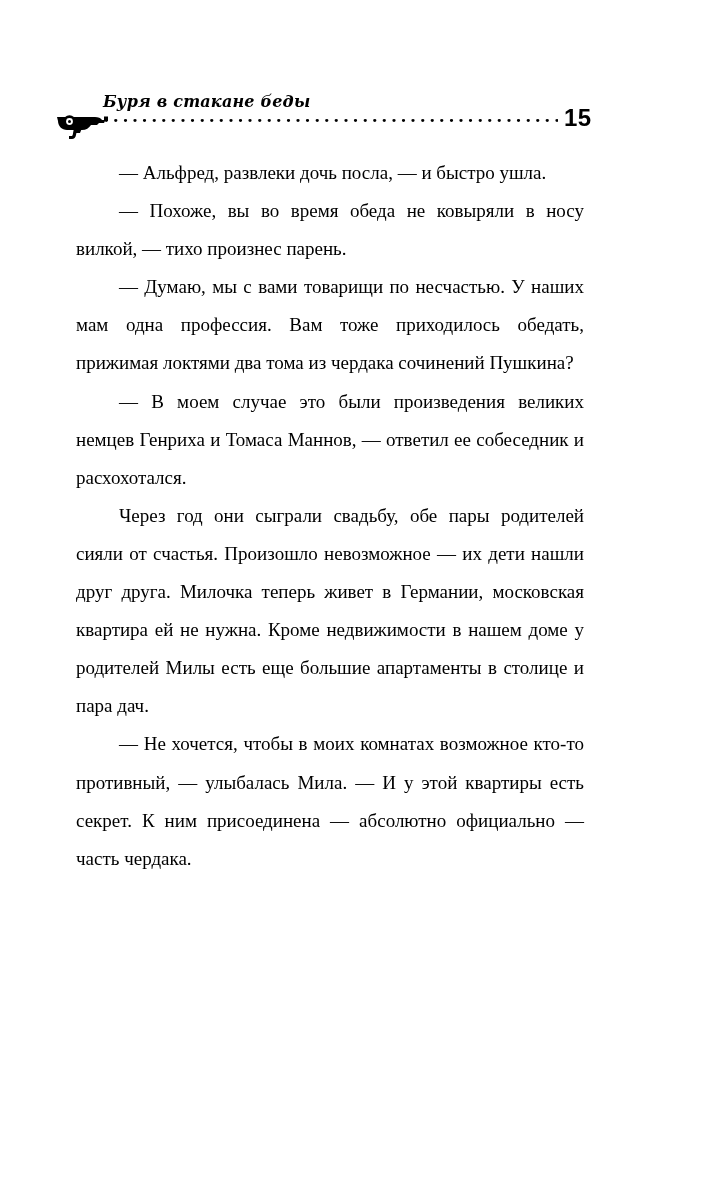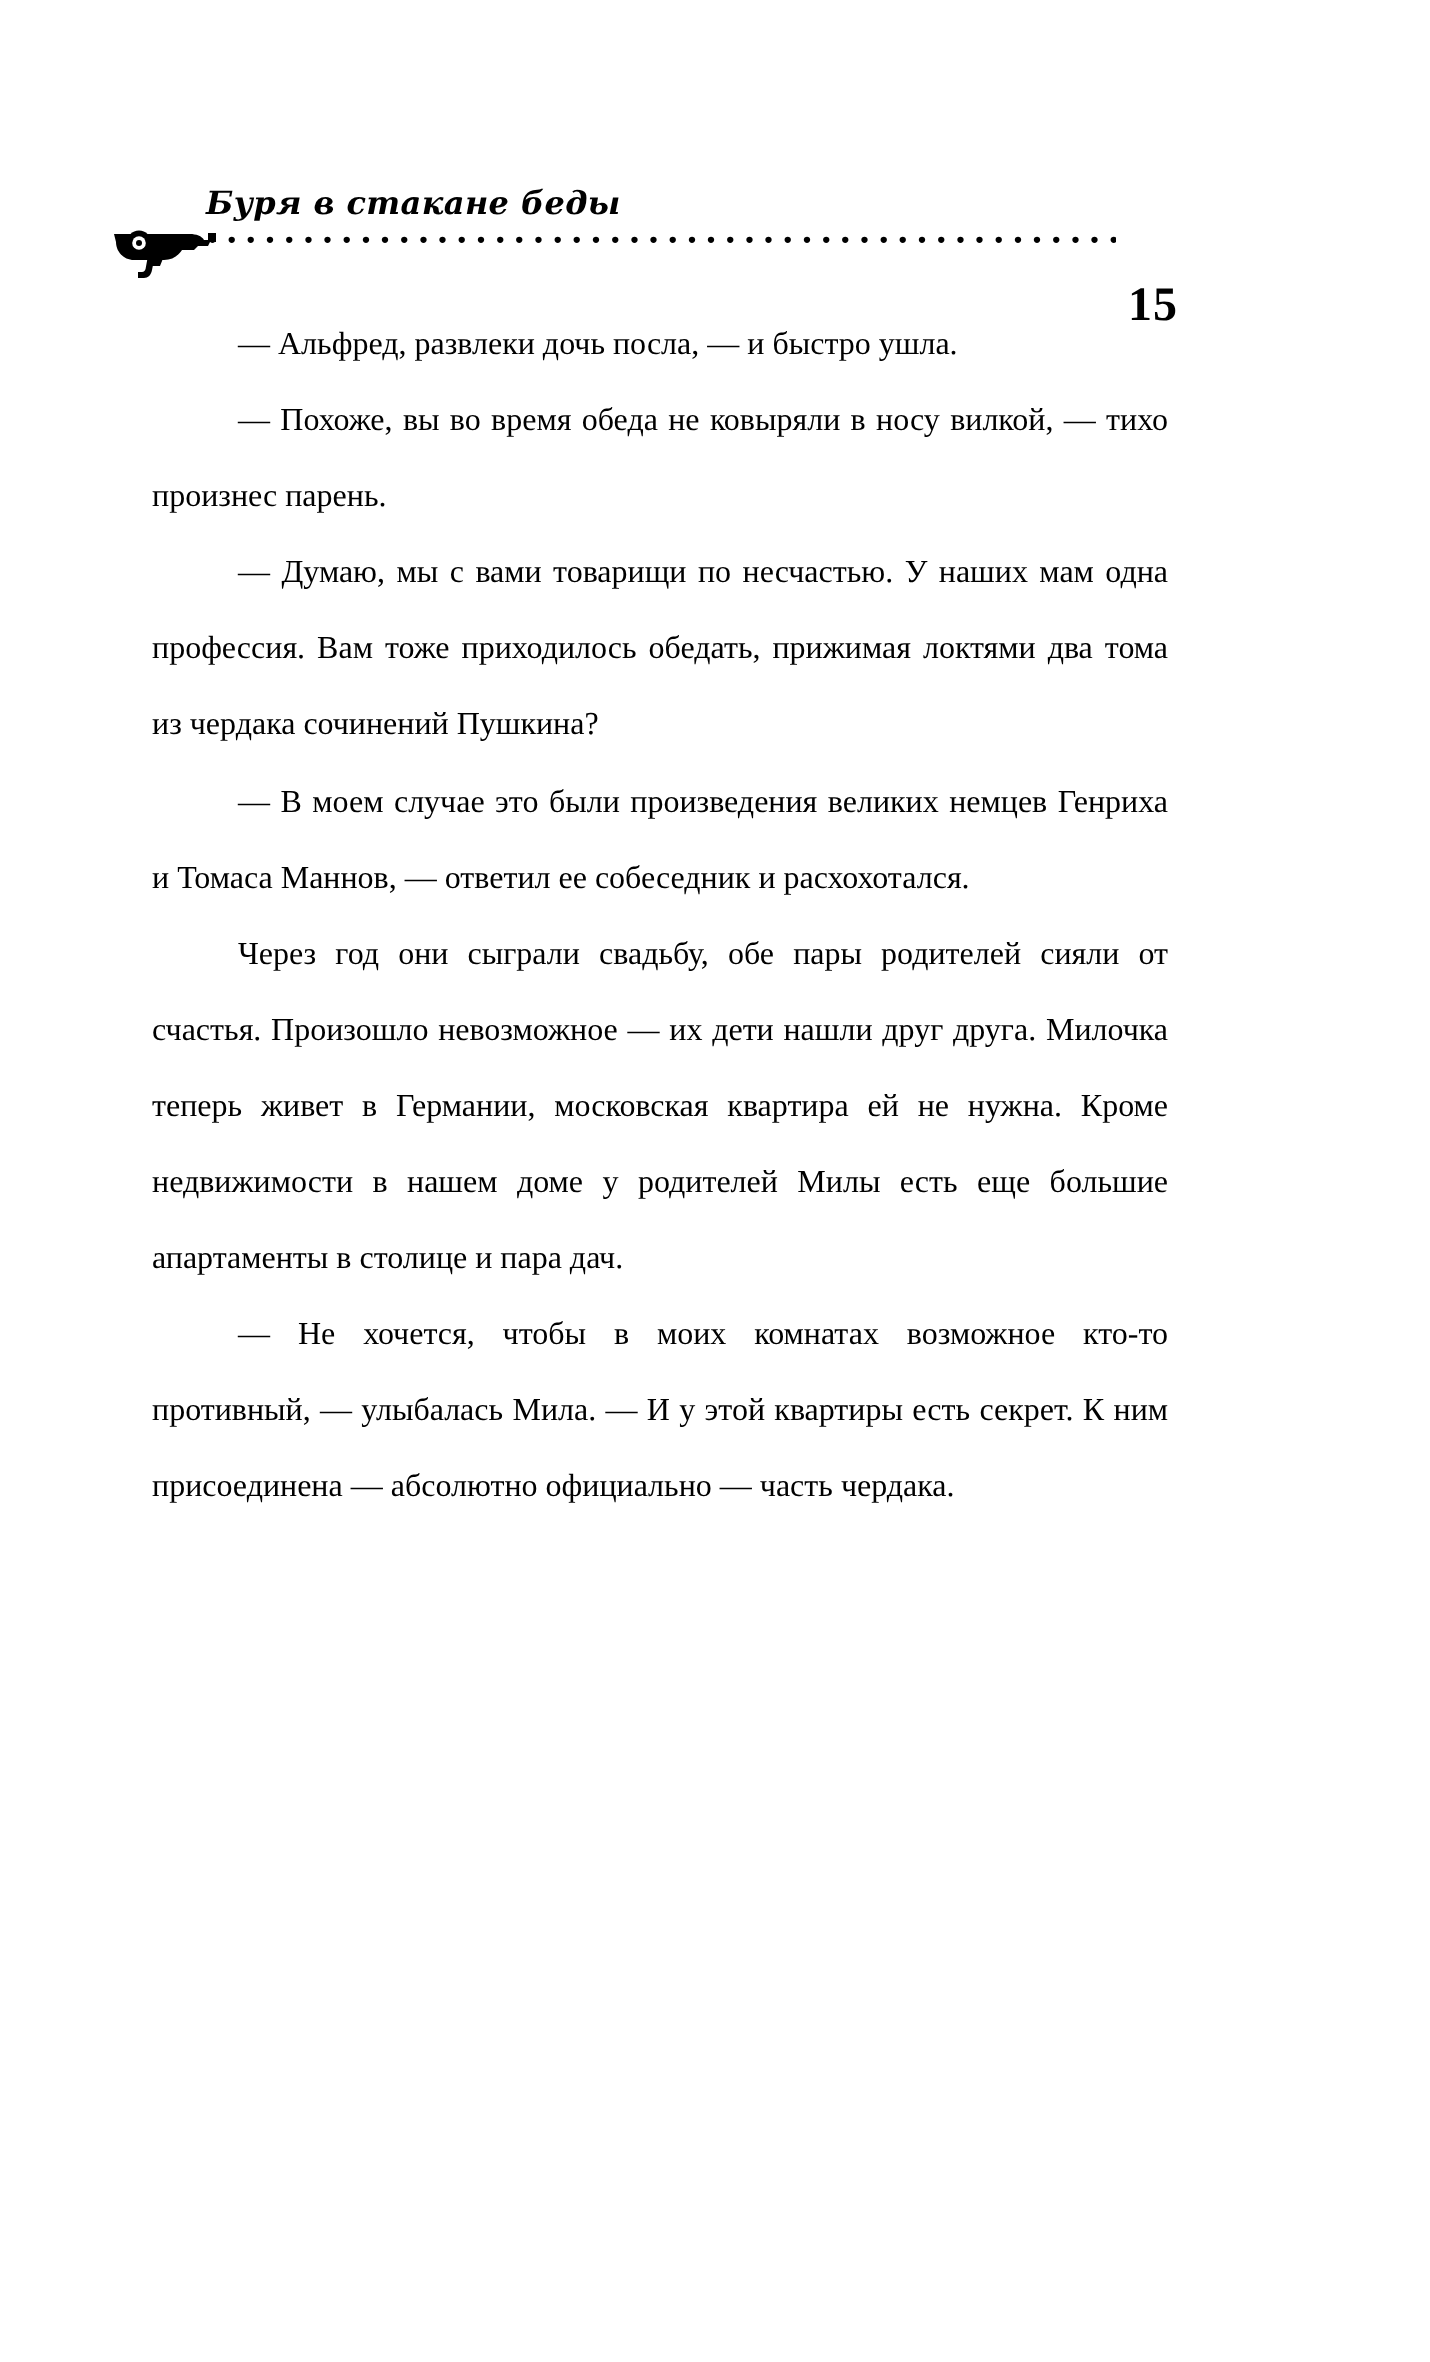--- a/index.html
+++ b/index.html
@@ -55,44 +55,43 @@
     line-height: 8px;
     letter-spacing: 3.1px;
     color: #000;
     white-space: nowrap;
   }
 
   .header-pageno {
     position: absolute;
     left: 492px;
     top: 12px;
-    font-family: Liberation Serif, serif;
+    font-family: Liberation Sans, sans-serif;
     font-weight: bold;
     font-size: 24px;
     letter-spacing: 0.5px;
-    margin-top: 36px;
   }
 
   
   .ornament {
     position: absolute;
     left: 55px;
     top: 108px;
     width: 58px;
     height: 40px;
   }
 
   
   .body-text {
     position: absolute;
     left: 76px;
     top: 154px;
     width: 508px;
     font-family: "Liberation Serif", serif;
-    font-size: 16px;
+    font-size: 19px;
     line-height: 38.1px;
     text-align: justify;
     text-justify: inter-word;
     color: #000;
   }
 
   .body-text p {
     margin: 0;
     text-indent: 43px;
     hyphens: manual;

